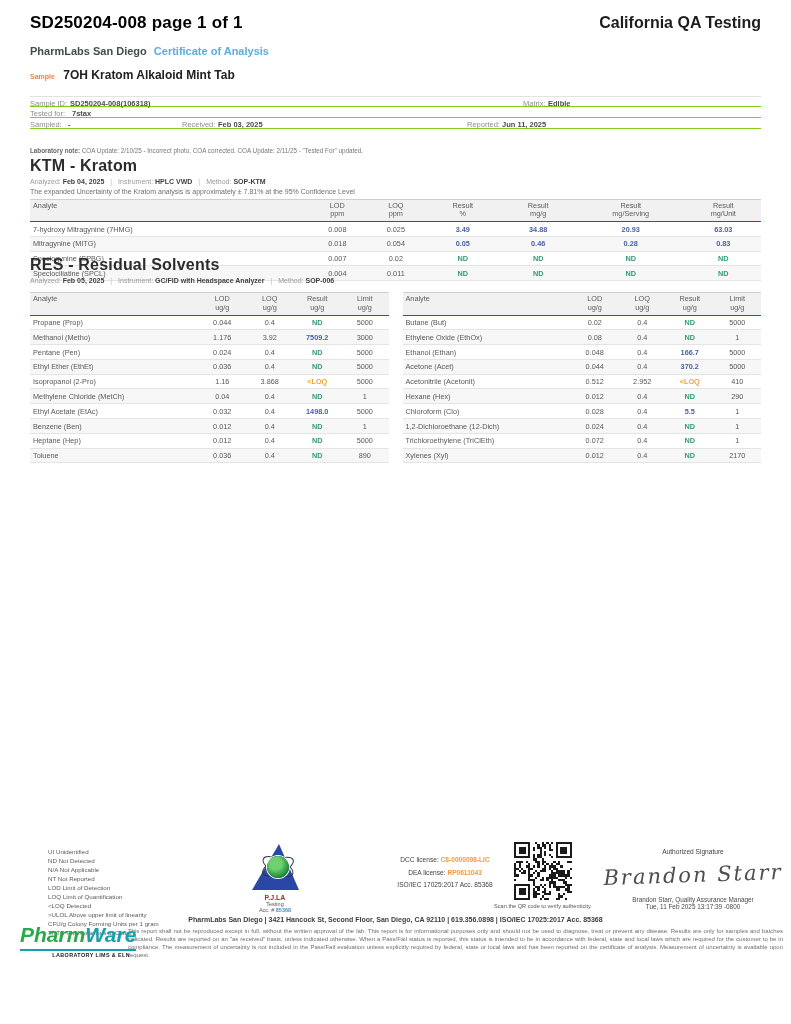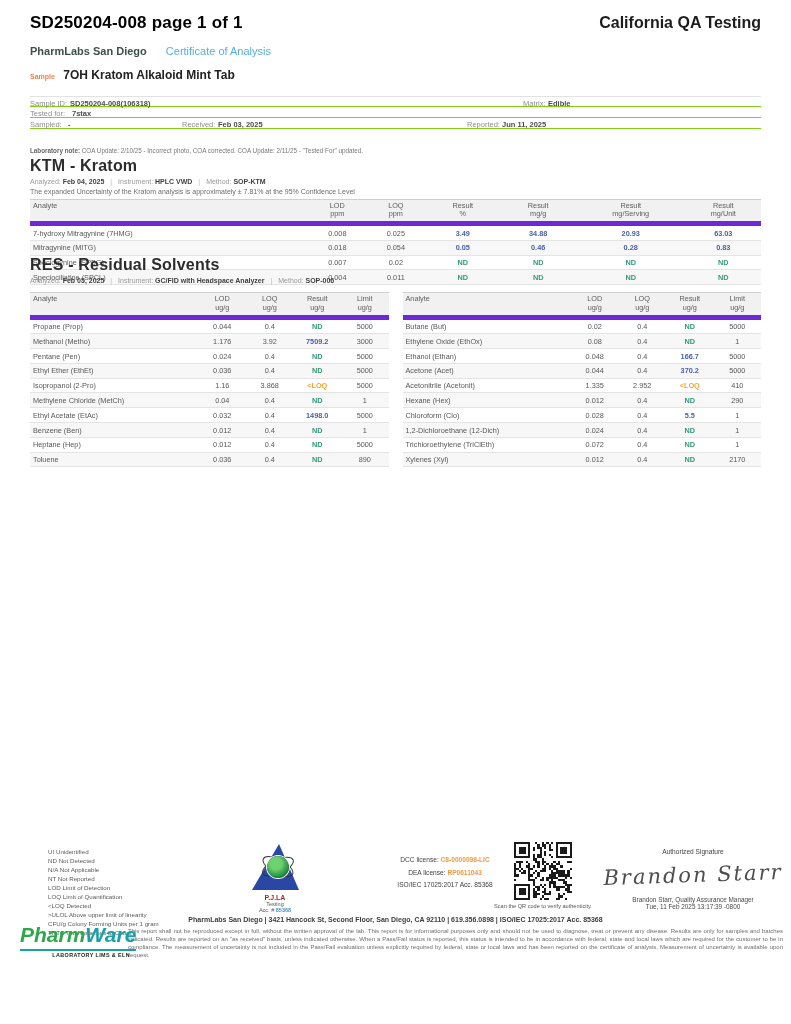--- a/index.html
+++ b/index.html
@@ -8,21 +8,21 @@
   .sheet { position:relative; width:791px; height:1024px; background:#ffffff; margin:0 auto; overflow:hidden; color:#444; }
 
   
   .titlebar { position:absolute; top:13px; left:30px; right:30px; display:flex; justify-content:space-between; align-items:baseline; }
   .doc-id { font-size:17px; font-weight:700; color:#000000; letter-spacing:.2px; }
   .qa-title { font-size:16px; font-weight:600; color:#1d1d1d; }
 
   .subhead { position:absolute; top:45px; left:30px; }
   .lab-line { font-size:11px; }
   .lab-name { font-weight:700; color:#3f4f4c; }
-  .coa-label { color:#58aede; font-weight:400; margin-left:16px; }
+  .coa-label { color:#58aede; font-weight:700; margin-left:4px; }
   .sample-line { margin-top:8px; }
   .sample-label { font-size:7px; color:#ed8246; font-weight:700; margin-right:4px; }
   .sample-name { font-size:12px; font-weight:700; color:#222; }
 
   
   .sdlogo { position:absolute; top:38px; right:28px; display:flex; align-items:center; }
   .sd-emblem { position:relative; width:52px; height:58px; margin-right:4px; }
   .sd-ca { position:absolute; left:0; top:4px; width:34px; height:54px; }
   .sd-seal { position:absolute; left:10px; top:0; width:44px; height:44px; border-radius:50%;
              background:radial-gradient(circle at 50% 45%, #7ab648 0 38%, #f4efdc 39% 58%, #e98a2b 59% 100%);
@@ -50,21 +50,21 @@
   .meta-line b { color:#3f3f3f; }
   .meta-sep { color:#bbb; margin:0 4px; }
   .note-line { font-size:7px; color:#6e6e6e; margin-top:2.5px; }
 
   .ktm { position:absolute; top:157px; left:30px; width:731px; }
   .res { position:absolute; top:256px; left:30px; width:731px; }
   .res-tables { display:flex; gap:14px; margin-top:4px; }
   .res-half { flex:1; }
 
   table { border-collapse:collapse; width:100%; font-size:7.3px; table-layout:fixed; margin-top:4px; }
-  thead th { background:#f1f1f1; border-top:1px solid #cfcfcf; border-bottom:5px solid #6d28d9;
+  thead th { background:#f1f1f1; border-top:1px solid #cfcfcf; border-bottom:1px solid #6d28d9;
              font-weight:400; color:#5d5d5d; padding:2px 3px; text-align:center; line-height:1.2; vertical-align:top; }
   thead th.h-analyte { text-align:left; }
   tbody td { border-bottom:1px solid #e4e4e4; padding:2.6px 3px 2.2px; text-align:center; color:#585858; white-space:nowrap; overflow:hidden; }
   tbody td:first-child { text-align:left; }
   tbody tr:nth-child(even) td { background:#f7f7f7; }
   .c-num { color:#4a60a8; font-weight:600; }
   .c-nd  { color:#33997a; font-weight:600; }
   .c-loq { color:#f0a732; font-weight:700; }
 
   .ktm col.c-an { width:38%; } .ktm col.c-s { width:8%; } .ktm col.c-m { width:10.3%; } .ktm col.c-l { width:15%; }
@@ -424,21 +424,21 @@
               </tr>
               <tr>
                 <td>Acetone (Acet)</td>
                 <td>0.044</td>
                 <td>0.4</td>
                 <td class="c-num">370.2</td>
                 <td>5000</td>
               </tr>
               <tr>
                 <td>Acetonitrile (Acetonit)</td>
-                <td>1.335</td>
+                <td>0.512</td>
                 <td>2.952</td>
                 <td class="c-loq">&lt;LOQ</td>
                 <td>410</td>
               </tr>
               <tr>
                 <td>Hexane (Hex)</td>
                 <td>0.012</td>
                 <td>0.4</td>
                 <td class="c-nd">ND</td>
                 <td>290</td>

